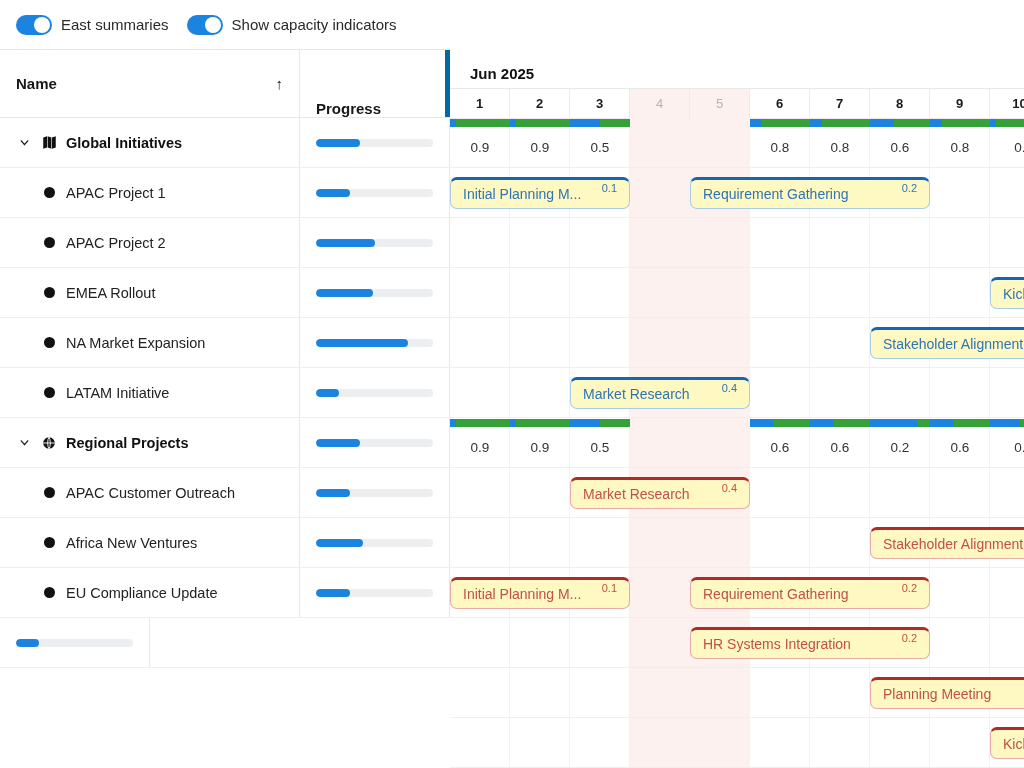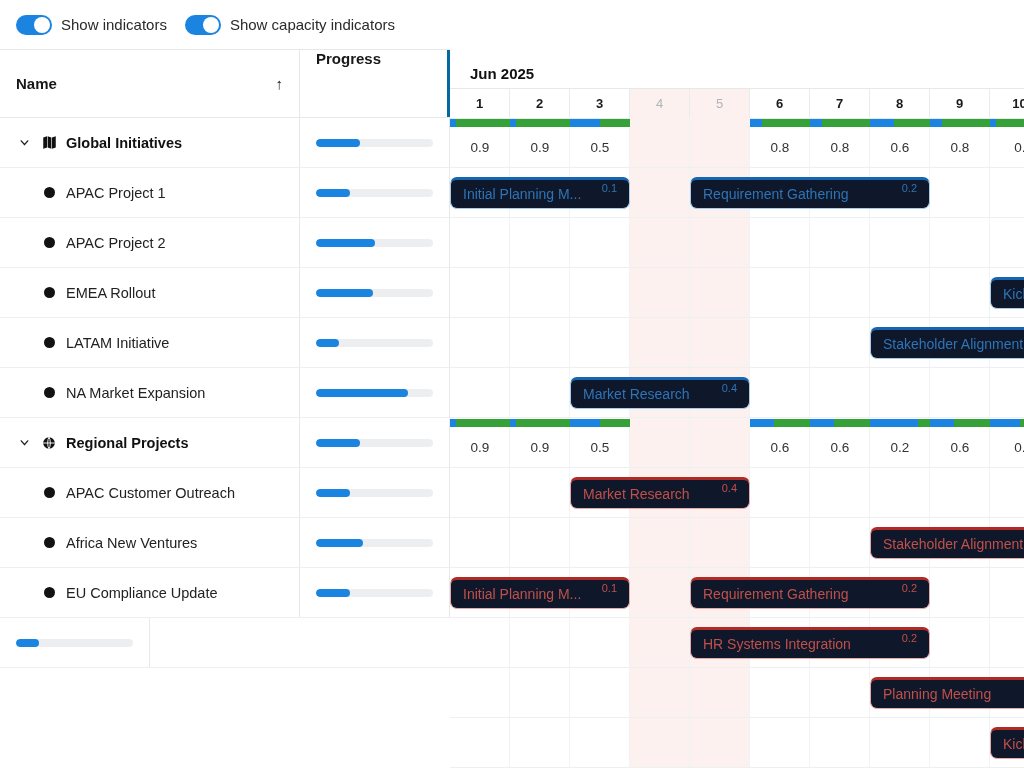--- a/index.html
+++ b/index.html
@@ -43,22 +43,22 @@
   }
   .col-name {
     width: 300px; flex: none; height: 100%;
     display: flex; align-items: center; padding: 0 16px;
     border-right: 1px solid #e6e8ea;
   }
   .col-name .hdr-text { font-size: 15px; font-weight: bold; color: #181818; }
   .sort-arrow { margin-left: auto; font-size: 15px; color: #222; }
   .col-progress {
     width: 150px; flex: none; height: 100%;
-    display: flex; align-items: flex-start; padding: 0 16px;
-    border-right: 3px solid #0369a1;
+    display: flex; align-items: flex-end; padding: 0 16px;
+    border-right: 5px solid #0369a1;
   }
   .col-progress .hdr-text { font-size: 15px; font-weight: bold; color: #181818; }
 
   .row {
     height: 50px; display: flex; align-items: center;
     border-bottom: 1px solid #edeff1;
   }
   .row-name {
     width: 300px; flex: none; height: 100%;
     display: flex; align-items: center; padding: 0 16px;
@@ -120,21 +120,21 @@
   .cap-cell .free { background: #37a139; height: 100%; }
   .cap-vals { position: absolute; left: 0; top: 18px; height: 24px; display: flex; }
   .cap-val {
     width: 60px; flex: none; text-align: center;
     font-size: 13.5px; color: #333; line-height: 24px;
   }
 
   
   .bar {
     position: absolute; top: 9px; height: 32px;
-    border-radius: 7px; background: #0f172a;
+    border-radius: 7px; background: #fef9c3;
     display: flex; align-items: center; padding: 0 12px;
     font-size: 14px; white-space: nowrap; overflow: hidden;
   }
   .bar.blue {
     border: 1px solid #a9cbe8; border-top: 3px solid #1565b0;
     color: #2f74b5;
   }
   .bar.red {
     border: 1px solid #e6aaa8; border-top: 3px solid #b02b25;
     color: #c0504a;
@@ -145,21 +145,21 @@
   }
 </style>
 </head>
 <body>
 
 <div id="toolbar">
   <div class="toggle-group">
     <span class="switch">
         <i class="knob"></i>
       </span>
-    <span class="toggle-label">Show indicators</span>
+    <span class="toggle-label">East summaries</span>
   </div>
   <div class="toggle-group">
     <span class="switch">
         <i class="knob"></i>
       </span>
     <span class="toggle-label">Show capacity indicators</span>
   </div>
 </div>
 
 <div id="workspace">
@@ -252,43 +252,43 @@
         <div class="row">
           <div class="row-name">
             <span class="chev spacer">
               <svg width="13" height="13" viewBox="0 0 24 24" fill="none" stroke="currentColor" stroke-width="2.6" stroke-linecap="round" stroke-linejoin="round">
                 <polyline points="6 9 12 16 18 9"></polyline>
               </svg>
             </span>
             <span class="row-icon">
               <span class="dot"></span>
             </span>
+            <span class="row-label">NA Market Expansion</span>
+          </div>
+          <div class="row-progress">
+            <div class="pbar">
+              <i style="width: 79%; background: rgb(26, 132, 224);"></i>
+            </div>
+          </div>
+        </div>
+        <div class="row">
+          <div class="row-name">
+            <span class="chev spacer">
+              <svg width="13" height="13" viewBox="0 0 24 24" fill="none" stroke="currentColor" stroke-width="2.6" stroke-linecap="round" stroke-linejoin="round">
+                <polyline points="6 9 12 16 18 9"></polyline>
+              </svg>
+            </span>
+            <span class="row-icon">
+              <span class="dot"></span>
+            </span>
             <span class="row-label">LATAM Initiative</span>
           </div>
           <div class="row-progress">
             <div class="pbar">
               <i style="width: 20%; background: rgb(26, 132, 224);"></i>
-            </div>
-          </div>
-        </div>
-        <div class="row">
-          <div class="row-name">
-            <span class="chev spacer">
-              <svg width="13" height="13" viewBox="0 0 24 24" fill="none" stroke="currentColor" stroke-width="2.6" stroke-linecap="round" stroke-linejoin="round">
-                <polyline points="6 9 12 16 18 9"></polyline>
-              </svg>
-            </span>
-            <span class="row-icon">
-              <span class="dot"></span>
-            </span>
-            <span class="row-label">NA Market Expansion</span>
-          </div>
-          <div class="row-progress">
-            <div class="pbar">
-              <i style="width: 79%; background: rgb(26, 132, 224);"></i>
             </div>
           </div>
         </div>
         <div class="row">
           <div class="row-name">
             <span class="chev">
               <svg width="13" height="13" viewBox="0 0 24 24" fill="none" stroke="currentColor" stroke-width="2.6" stroke-linecap="round" stroke-linejoin="round">
                 <polyline points="6 9 12 16 18 9"></polyline>
               </svg>
             </span>

